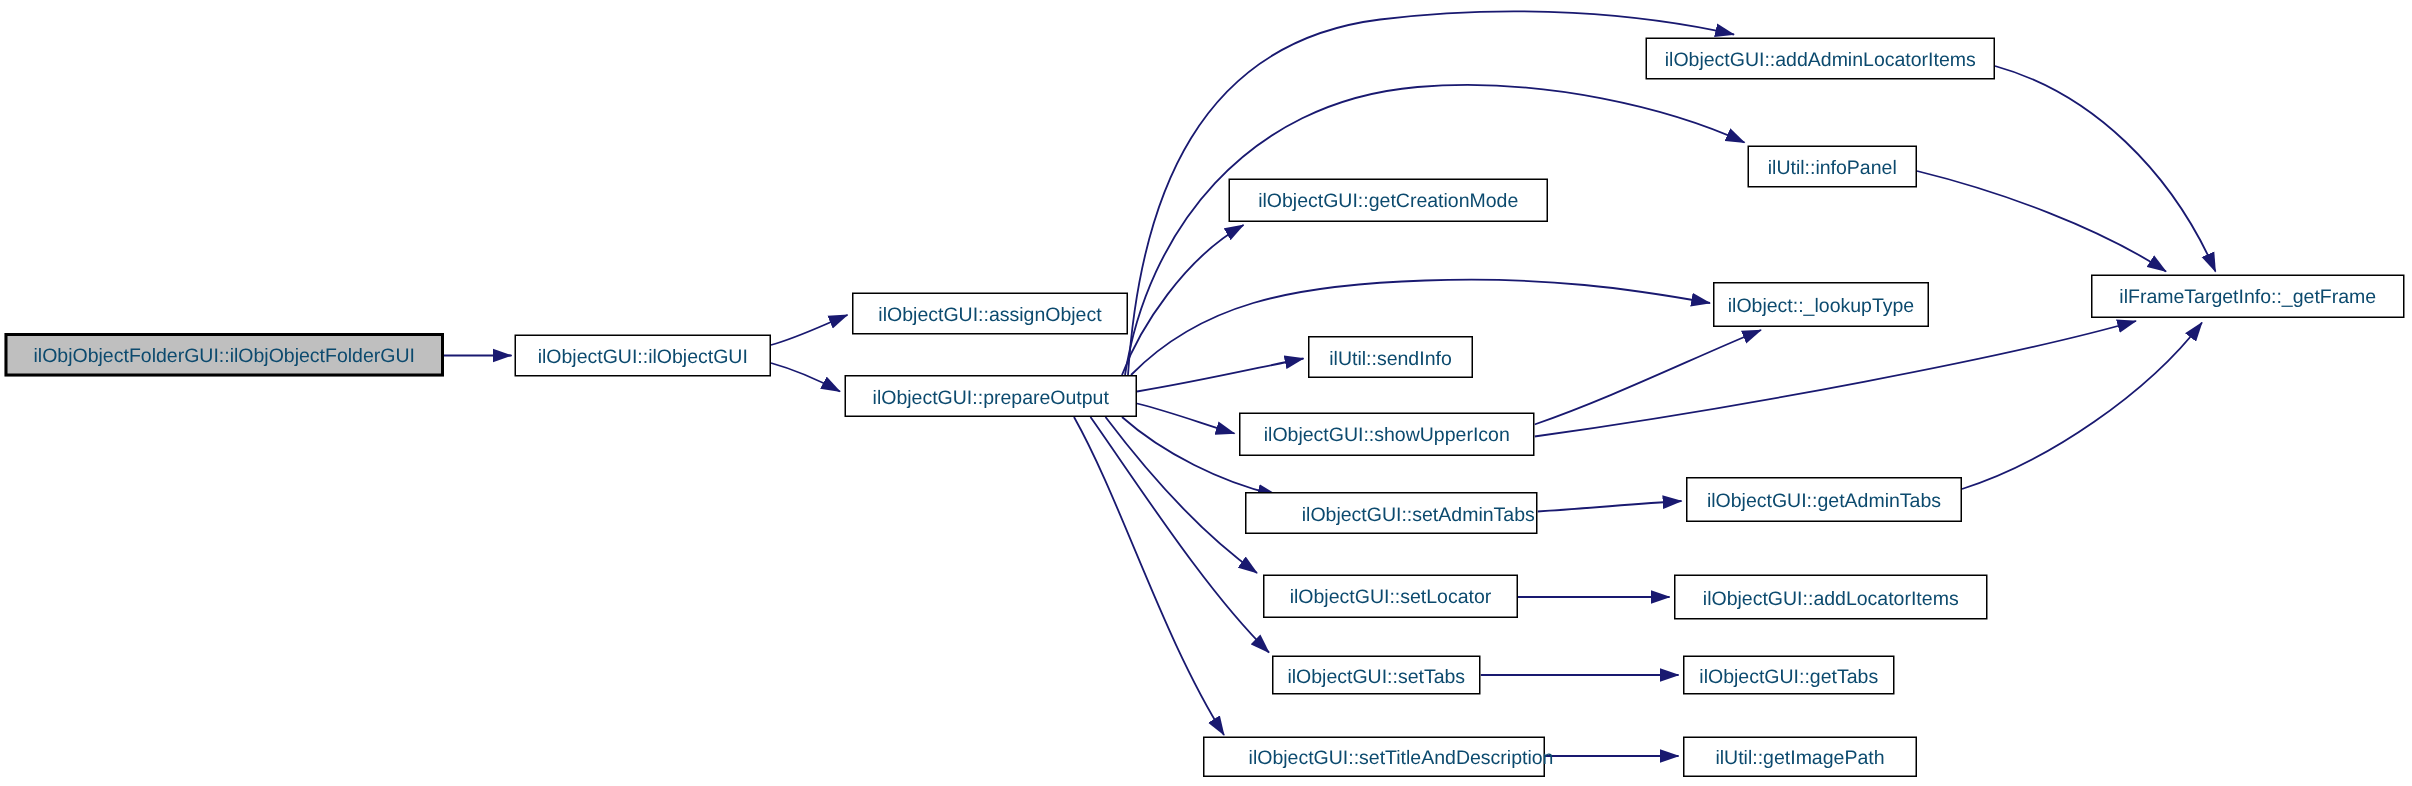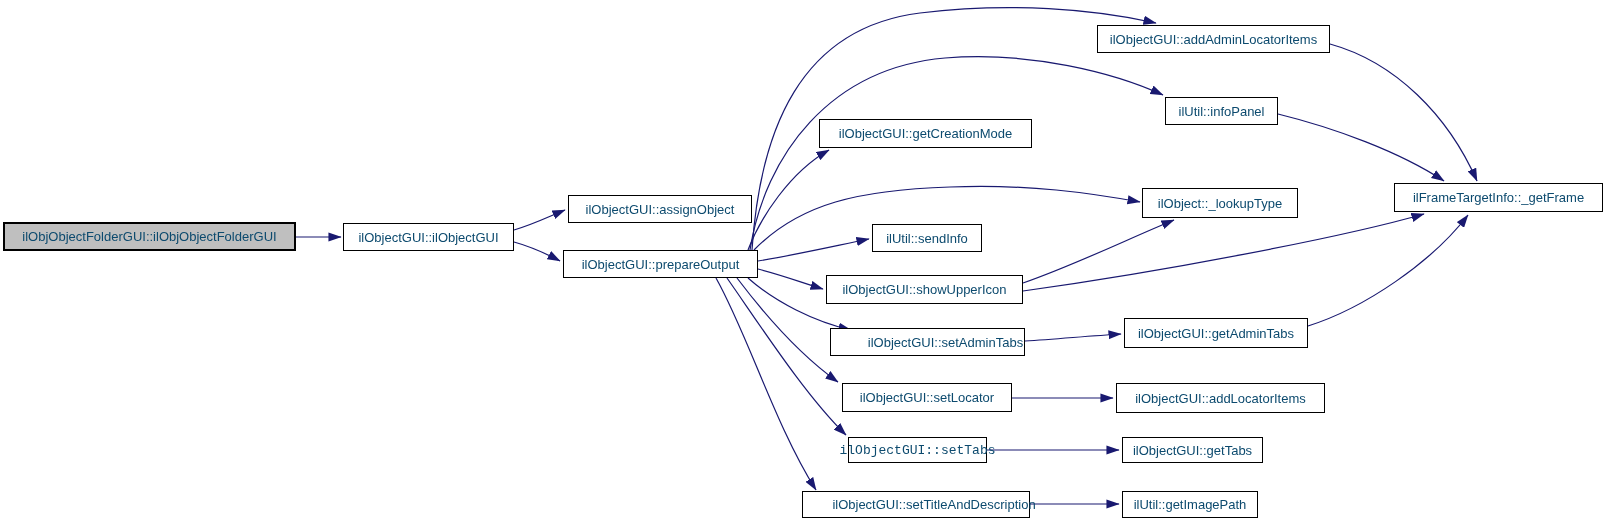--- a/index.html
+++ b/index.html
@@ -79,37 +79,37 @@
   <div class="node" style="left:568px; top:195px; width:184px; height:28px;">ilObjectGUI::assignObject</div>
 
   <div class="node" style="left:563px; top:250px; width:195px; height:28px;">ilObjectGUI::prepareOutput</div>
 
   <div class="node" style="left:1097px; top:25px; width:233px; height:28px;">ilObjectGUI::addAdminLocatorItems</div>
 
   <div class="node" style="left:1165px; top:97px; width:113px; height:28px;">ilUtil::infoPanel</div>
 
   <div class="node" style="left:819px; top:119px; width:213px; height:29px;">ilObjectGUI::getCreationMode</div>
 
-  <div class="node" style="left:1142px; top:188px; width:156px; height:30px;">ilObject::_lookupType</div>
+  <div class="node" style="left:1142px; top:188px; width:144px; height:30px;">ilObject::_lookupType</div>
 
   <div class="node" style="left:1394px; top:183px; width:209px; height:29px;">ilFrameTargetInfo::_getFrame</div>
 
   <div class="node" style="left:872px; top:224px; width:110px; height:28px;">ilUtil::sendInfo</div>
 
   <div class="node" style="left:826px; top:275px; width:197px; height:29px;">ilObjectGUI::showUpperIcon</div>
 
   <div class="node" style="left:830px; top:328px; width:195px; height:28px;padding-left:36px;">ilObjectGUI::setAdminTabs</div>
 
   <div class="node" style="left:1124px; top:318px; width:184px; height:30px;">ilObjectGUI::getAdminTabs</div>
 
   <div class="node" style="left:842px; top:383px; width:170px; height:29px;">ilObjectGUI::setLocator</div>
 
   <div class="node" style="left:1116px; top:383px; width:209px; height:30px;">ilObjectGUI::addLocatorItems</div>
 
-  <div class="node" style="left:848px; top:437px; width:139px; height:26px;font-family:Liberation Mono, monospace;">ilObjectGUI::setTabs</div>
+  <div class="node" style="left:848px; top:437px; width:139px; height:26px;">ilObjectGUI::setTabs</div>
 
   <div class="node" style="left:1122px; top:437px; width:141px; height:26px;">ilObjectGUI::getTabs</div>
 
   <div class="node" style="left:802px; top:491px; width:228px; height:27px;padding-left:36px;">ilObjectGUI::setTitleAndDescription</div>
 
-  <div class="node" style="left:1122px; top:491px; width:136px; height:27px;">ilUtil::getImagePath</div>
+  <div class="node" style="left:1122px; top:491px; width:156px; height:27px;">ilUtil::getImagePath</div>
 
 </div>
 
 </body></html>

